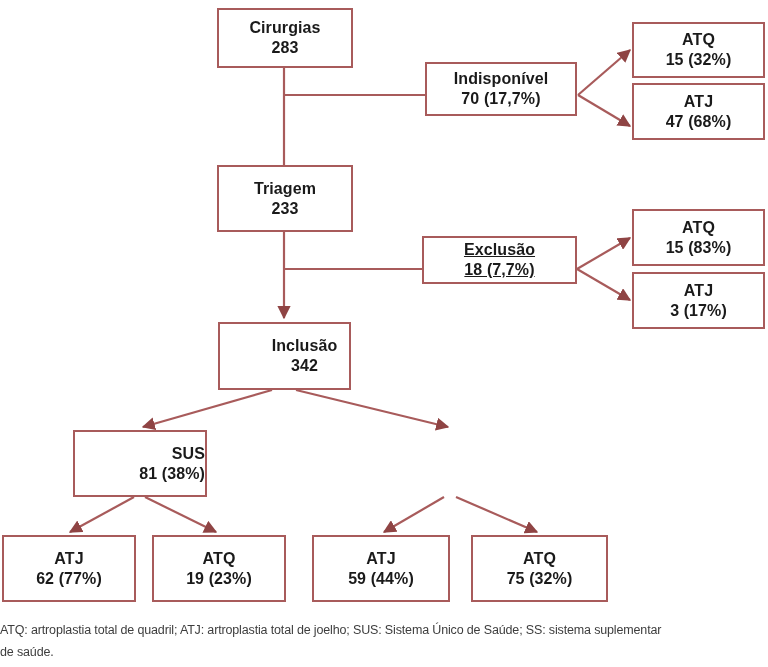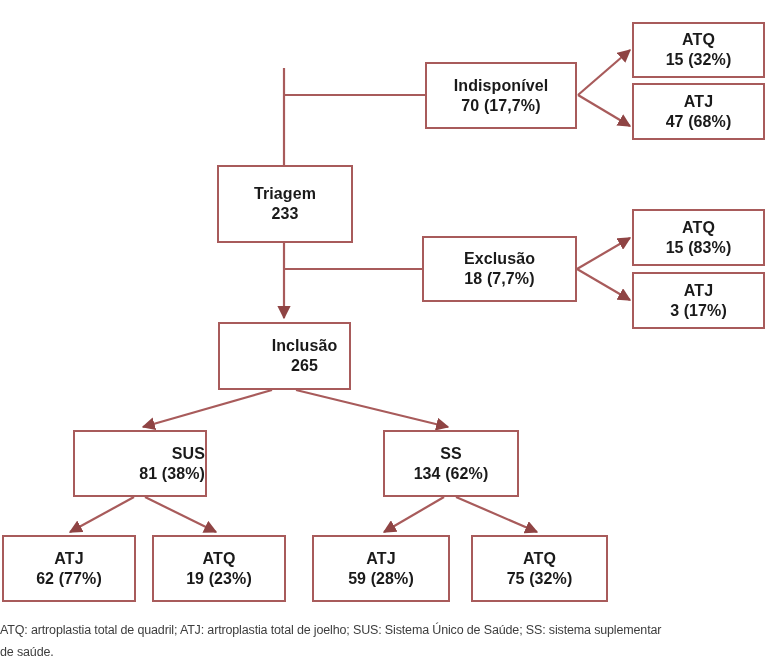--- a/index.html
+++ b/index.html
@@ -91,84 +91,84 @@
       <path d="M 296 390 L 448 427" marker-end="url(#arrow)"></path>
 
       <path d="M 134 497 L 70 532" marker-end="url(#arrow)"></path>
       <path d="M 145 497 L 216 532" marker-end="url(#arrow)"></path>
 
       <path d="M 444 497 L 384 532" marker-end="url(#arrow)"></path>
       <path d="M 456 497 L 537 532" marker-end="url(#arrow)"></path>
     </g>
   </svg>
 
+  <div class="node" style="left:217px; top:8px; width:136px; height:60px;">
+    <span class="ln1">Cirurgias</span>
+    <span class="ln2">283</span>
+  </div>
 
-  <div class="node" style="left:425px; top:62px; width:152px; height:67px;">
+  <div class="node" style="left:425px; top:62px; width:152px; height:54px;">
     <span class="ln1">Indisponível</span>
     <span class="ln2">70 (17,7%)</span>
   </div>
 
   <div class="node" style="left:632px; top:22px; width:133px; height:56px;">
     <span class="ln1">ATQ</span>
     <span class="ln2">15 (32%)</span>
   </div>
 
   <div class="node" style="left:632px; top:83px; width:133px; height:57px;">
     <span class="ln1">ATJ</span>
     <span class="ln2">47 (68%)</span>
   </div>
 
-  <div class="node" style="left:217px; top:165px; width:136px; height:78px;">
+  <div class="node" style="left:217px; top:165px; width:136px; height:67px;">
     <span class="ln1">Triagem</span>
     <span class="ln2">233</span>
   </div>
 
-  <div class="node" style="left:422px; top:236px; width:155px; height:66px;">
+  <div class="node" style="left:422px; top:236px; width:155px; height:48px;text-decoration:underline;">
     <span class="ln1">Exclusão</span>
     <span class="ln2">18 (7,7%)</span>
   </div>
 
   <div class="node" style="left:632px; top:209px; width:133px; height:57px;">
     <span class="ln1">ATQ</span>
     <span class="ln2">15 (83%)</span>
   </div>
 
   <div class="node" style="left:632px; top:272px; width:133px; height:57px;">
     <span class="ln1">ATJ</span>
     <span class="ln2">3 (17%)</span>
   </div>
 
   <div class="node" style="left:218px; top:322px; width:133px; height:68px;padding-left:40px;">
     <span class="ln1">Inclusão</span>
-    <span class="ln2">265</span>
+    <span class="ln2">342</span>
   </div>
 
   <div class="node" style="left:73px; top:430px; width:134px; height:67px;align-items:flex-end;">
     <span class="ln1">SUS</span>
     <span class="ln2">81 (38%)</span>
   </div>
 
-  <div class="node" style="left:383px; top:430px; width:136px; height:67px;">
-    <span class="ln1">SS</span>
-    <span class="ln2">134 (62%)</span>
-  </div>
 
   <div class="node" style="left:2px; top:535px; width:134px; height:67px;">
     <span class="ln1">ATJ</span>
     <span class="ln2">62 (77%)</span>
   </div>
 
   <div class="node" style="left:152px; top:535px; width:134px; height:67px;">
     <span class="ln1">ATQ</span>
     <span class="ln2">19 (23%)</span>
   </div>
 
   <div class="node" style="left:312px; top:535px; width:138px; height:67px;">
     <span class="ln1">ATJ</span>
-    <span class="ln2">59 (28%)</span>
+    <span class="ln2">59 (44%)</span>
   </div>
 
   <div class="node" style="left:471px; top:535px; width:137px; height:67px;">
     <span class="ln1">ATQ</span>
     <span class="ln2">75 (32%)</span>
   </div>
 
 </div>
 
 <div class="caption">

